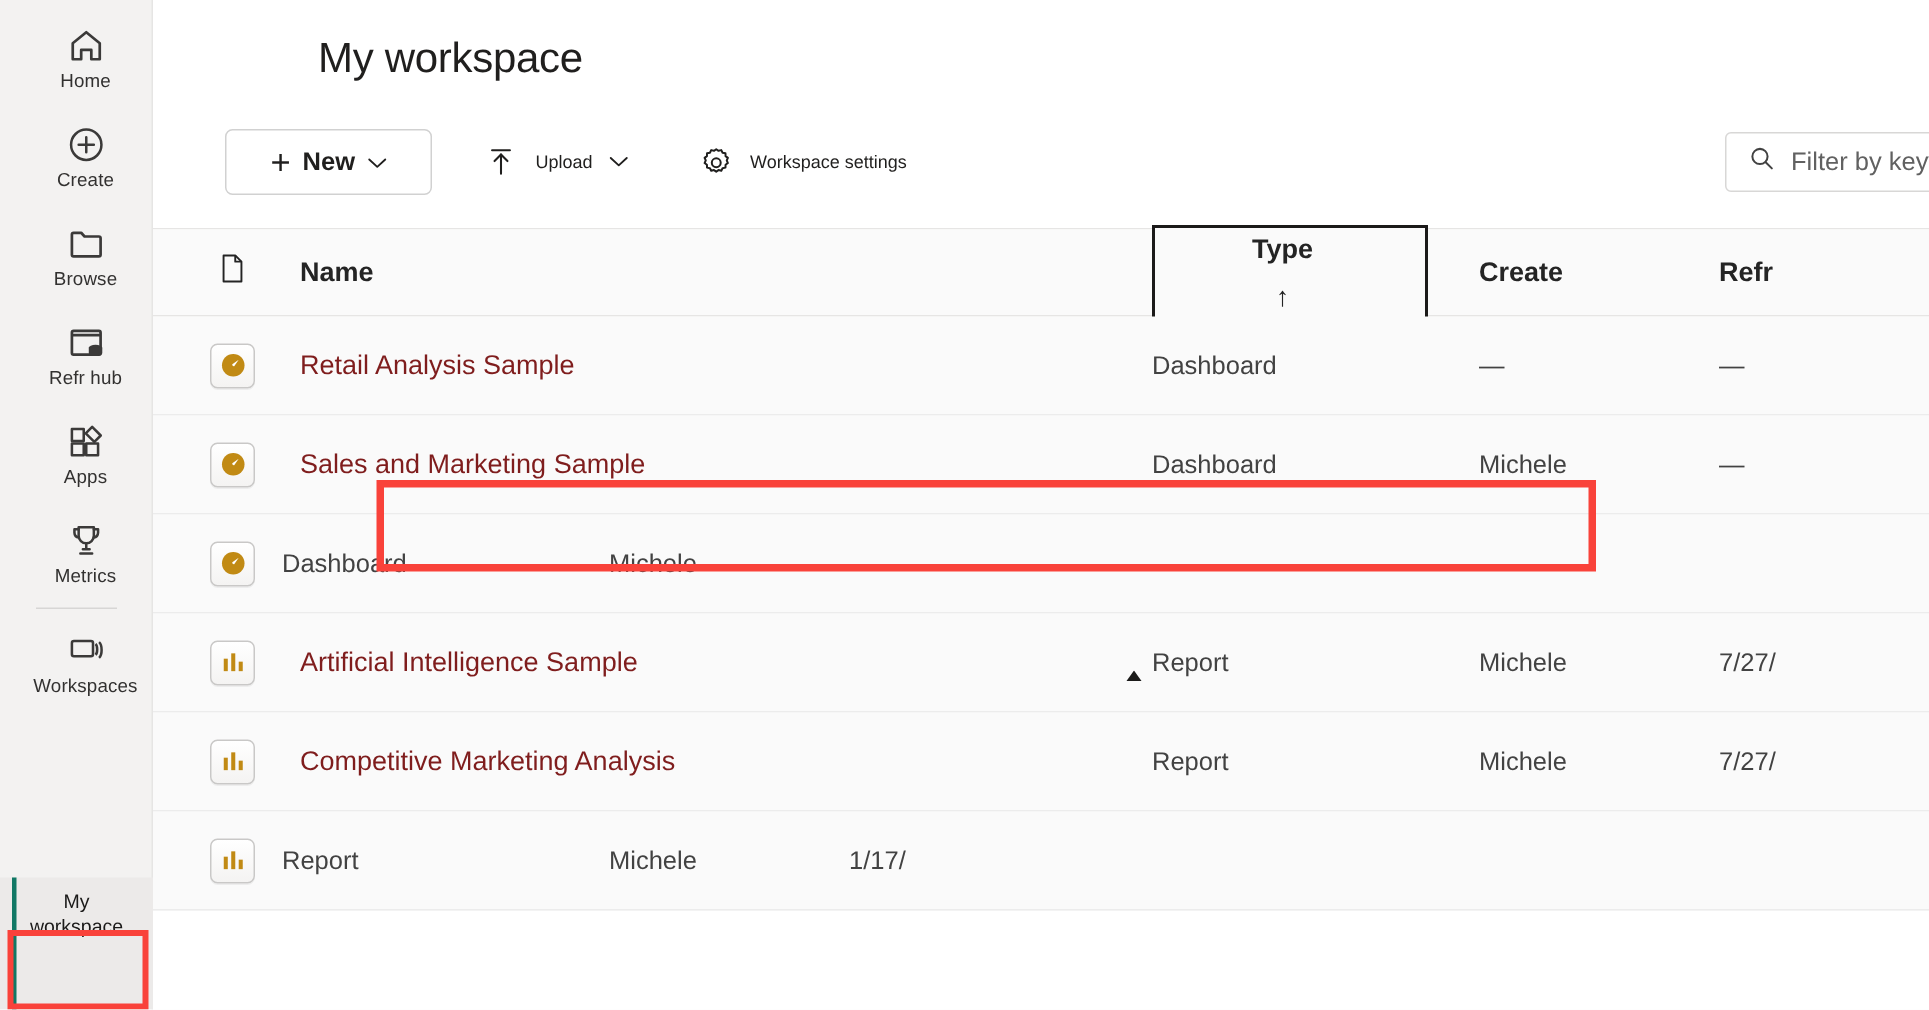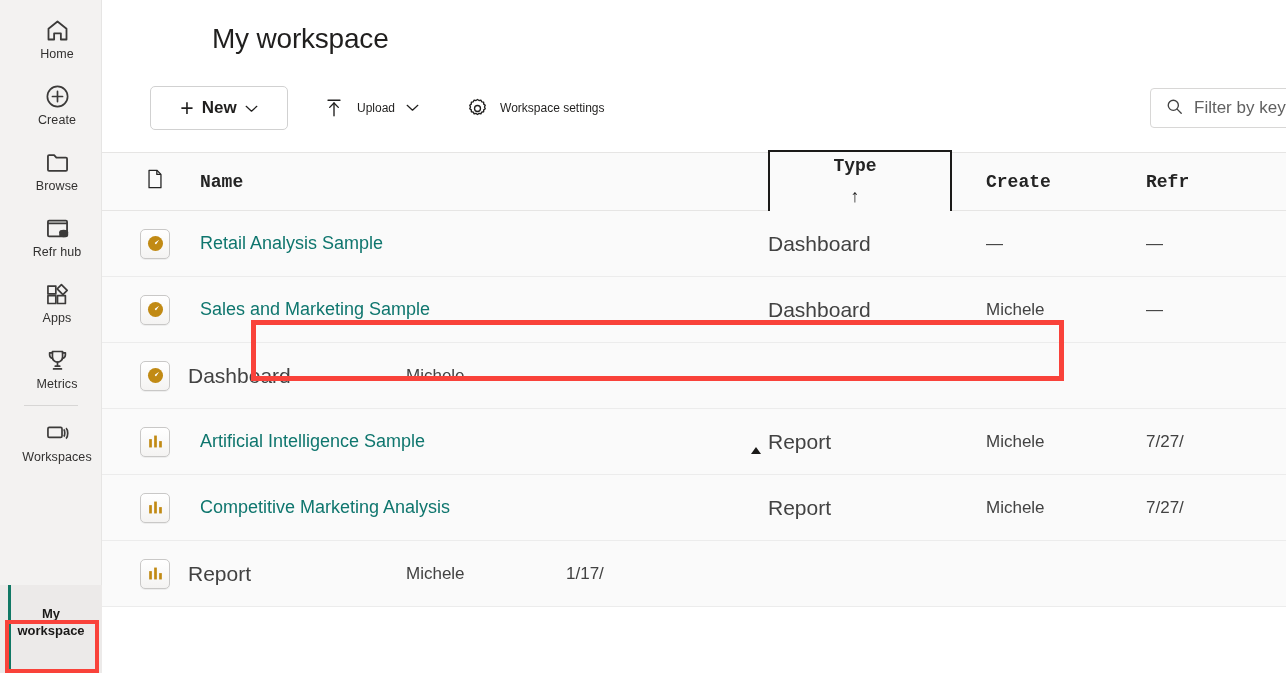--- a/index.html
+++ b/index.html
@@ -56,27 +56,27 @@
     background: #eceae9;
   }
   .ws-accent {
     position: absolute;
     left: 8px; top: 585px;
     width: 3px; height: 88px;
     background: #117865;
   }
   .ws-label {
     position: absolute;
-    left: 0; top: 605px;
+    left: 0; top: 592px;
     width: 102px;
     text-align: center;
     font-size: 13px;
     line-height: 17px;
     color: #1b1a19;
-    font-weight: 700;
+    font-weight: 400;
   }
   .ws-redbox {
     position: absolute;
     left: 5px; top: 620px;
     width: 94px; height: 53px;
     border: 4px solid #f9423a;
     pointer-events: none;
   }
 
   
@@ -172,25 +172,24 @@
     display: flex;
     align-items: center;
     height: 66px;
     border-bottom: 1px solid #ececec;
     background: #fafafa;
   }
   .trow.header {
     height: 58px;
     background: #fafafa;
     border-bottom: 1px solid #e6e5e4;
-    font-family: Liberation Mono, monospace;
   }
   .c-icon { width: 86px; flex: 0 0 86px; display: flex; justify-content: center; align-items: center; padding-left: 20px;}
-  .c-name { flex: 0 0 580px; font-size: 18px; color: #0f766e; padding-left: 12px; }
-  .c-type { flex: 0 0 218px; font-size: 21px; color: #424242; }
+  .c-name { flex: 0 0 580px; font-size: 18px; color: #7f1d1d; padding-left: 12px; }
+  .c-type { flex: 0 0 218px; font-size: 17px; color: #424242; }
   .c-owner { flex: 0 0 160px; font-size: 17px; color: #424242; }
   .c-refresh { flex: 1 1 auto; font-size: 17px; color: #424242; white-space: nowrap; overflow: hidden; }
 
   .trow.header .c-name,
   .trow.header .c-type,
   .trow.header .c-owner,
   .trow.header .c-refresh {
     font-size: 18px; font-weight: 600; color: #242424;
   }
   .type-head-box {

